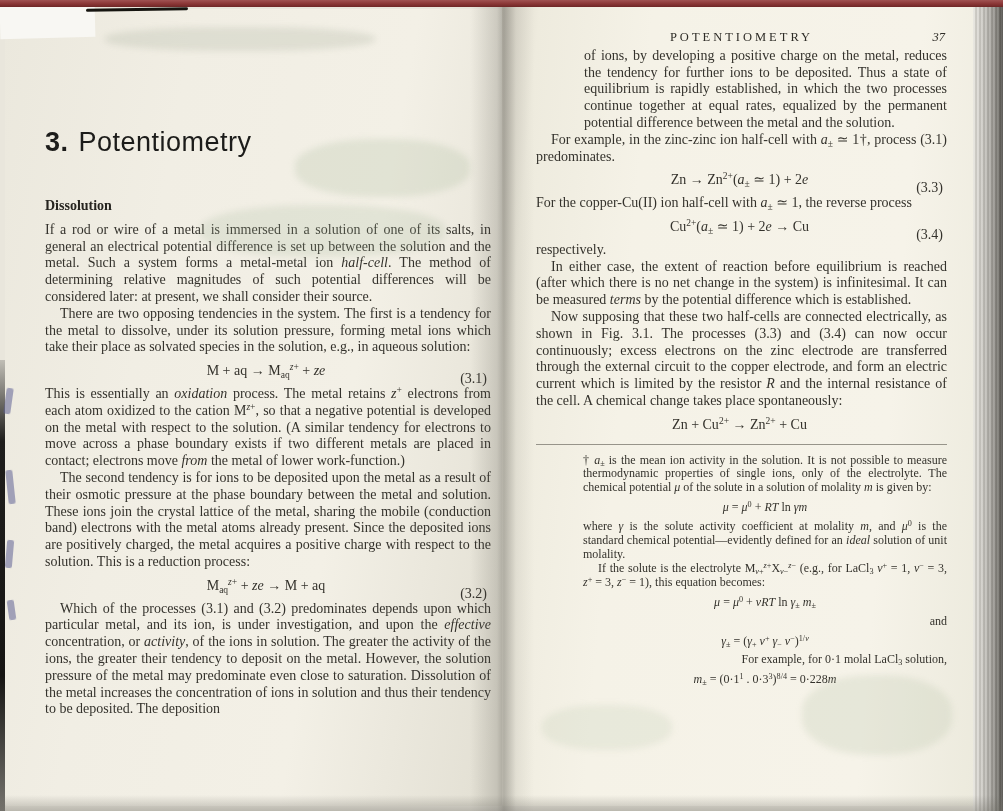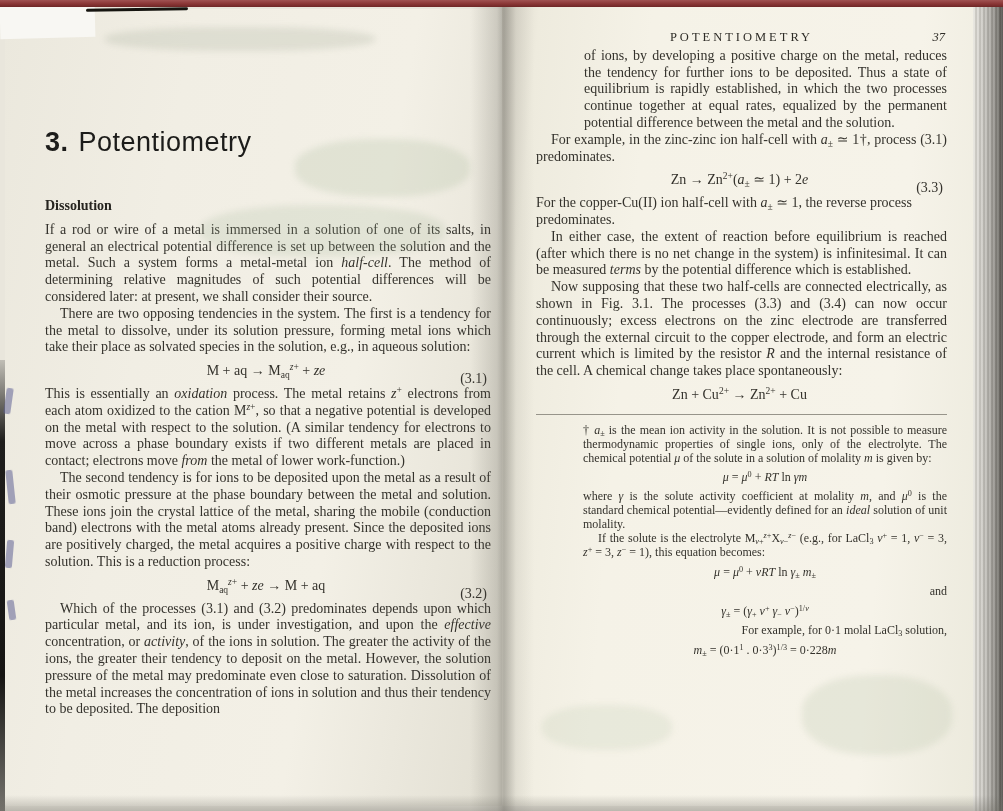--- a/index.html
+++ b/index.html
@@ -107,22 +107,26 @@
       <p class="para-gap">of ions, by developing a positive charge on the metal, reduces the tendency for further ions to be deposited. Thus a state of equilibrium is rapidly established, in which the two processes continue together at equal rates, equalized by the permanent potential difference between the metal and the solution.</p>
       <p class="indent">For example, in the zinc-zinc ion half-cell with <i>a</i><sub>±</sub> ≃ 1†, process (3.1) predominates.</p>
 
       <div class="eq">
         <span>Zn → Zn<sup>2+</sup>(<i>a</i><sub>±</sub> ≃ 1) + 2<i>e</i></span>
         <span class="eq-num">(3.3)</span>
       </div>
 
       <p>For the copper-Cu(II) ion half-cell with <i>a</i><sub>±</sub> ≃ 1, the reverse process</p>
 
+      <div class="eq">
+        <span>Cu<sup>2+</sup>(<i>a</i><sub>±</sub> ≃ 1) + 2<i>e</i> → Cu</span>
+        <span class="eq-num">(3.4)</span>
+      </div>
 
-      <p>predominates.</p>
+      <p>respectively.</p>
       <p class="indent">In either case, the extent of reaction before equilibrium is reached (after which there is no net change in the system) is infinitesimal. It can be measured <i>terms</i> by the potential difference which is established.</p>
       <p class="indent">Now supposing that these two half-cells are connected electrically, as shown in Fig. 3.1. The processes (3.3) and (3.4) can now occur continuously; excess electrons on the zinc electrode are transferred through the external circuit to the copper electrode, and form an electric current which is limited by the resistor <i>R</i> and the internal resistance of the cell. A chemical change takes place spontaneously:</p>
 
       <div class="eq">
         <span>Zn + Cu<sup>2+</sup> → Zn<sup>2+</sup> + Cu</span>
       </div>
 
       <div class="fn-rule"></div>
 
       <div class="footnote">
@@ -134,21 +138,21 @@
         <p class="indent">If the solute is the electrolyte M<sub><i>ν</i>+</sub><sup><i>z</i>+</sup>X<sub><i>ν</i>−</sub><sup><i>z</i>−</sup> (e.g., for LaCl<sub>3</sub> <i>ν</i><sup>+</sup> = 1, <i>ν</i><sup>−</sup> = 3, <i>z</i><sup>+</sup> = 3, <i>z</i><sup>−</sup> = 1), this equation becomes:</p>
         <div class="eq">
           <span><i>μ</i> = <i>μ</i><sup>0</sup> + <i>ν</i><i>RT</i> ln <i>γ</i><sub>±</sub> <i>m</i><sub>±</sub></span>
         </div>
         <p class="fn-left">and</p>
         <div class="eq">
           <span><i>γ</i><sub>±</sub> = (<i>γ</i><sub>+</sub> <i>ν</i><sup>+</sup> <i>γ</i><sub>−</sub> <i>ν</i><sup>−</sup>)<sup>1/<i>ν</i></sup></span>
         </div>
         <p class="fn-left">For example, for 0·1 molal LaCl<sub>3</sub> solution,</p>
         <div class="eq">
-          <span><i>m</i><sub>±</sub> = (0·1<sup>1</sup> . 0·3<sup>3</sup>)<sup>1/3</sup> = 0·228<i>m</i></span>
+          <span><i>m</i><sub>±</sub> = (0·1<sup>1</sup> . 0·3<sup>3</sup>)<sup>8/4</sup> = 0·228<i>m</i></span>
         </div>
       </div>
     </div>
   </div>
 
   <div class="gutter"></div>
   <div class="strip-top"></div>
   <div class="corner-white"></div>
   <div class="streak-black"></div>
   <div class="edge-right"></div>

